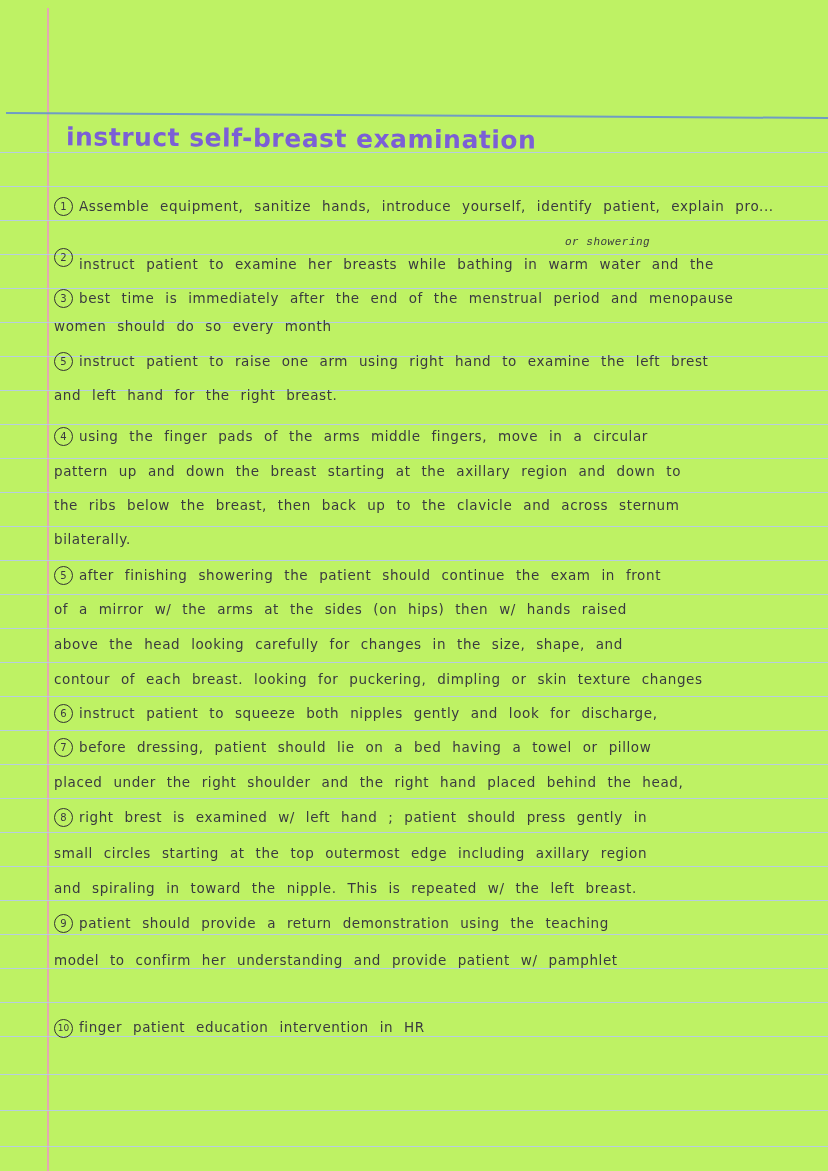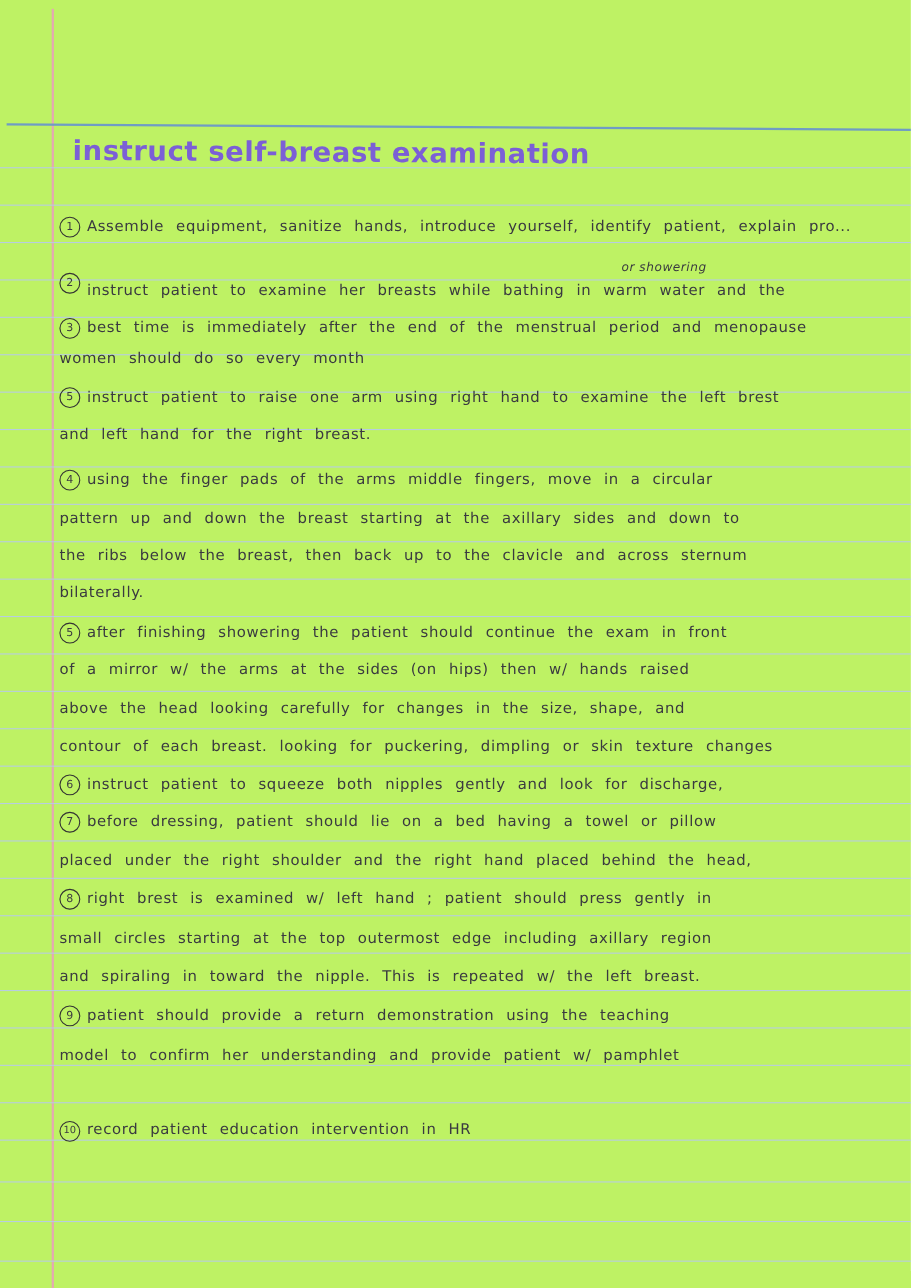--- a/index.html
+++ b/index.html
@@ -39,21 +39,21 @@
     font-size: 13.5px; color: #3a3a40; white-space: nowrap;
     letter-spacing: 0.6px; word-spacing: 6px;
   }
   .num {
     display: inline-block; width: 17px; height: 17px; border: 1.3px solid #333;
     border-radius: 50%; font-size: 10px; line-height: 17px; text-align: center;
     margin-right: 6px; vertical-align: 1px; letter-spacing: 0; word-spacing: 0;
   }
   .sup {
     position: absolute; left: 565px; top: 236px;
-    font-size: 11px; font-style: italic; color: #3a3a40; letter-spacing: 0.5px;
+    font-size: 11px; font-style: italic; color: #3a3a40; letter-spacing: 0.5px; font-family: Liberation Mono, monospace;
   }
 </style>
 </head>
 <body>
 
 <div class="page">
   <div class="margin-line"></div>
   <div class="top-rule"></div>
 
   <div class="rule" style="top:152px"></div>
@@ -109,21 +109,21 @@
     <span class="num">5</span><span>instruct patient to raise one arm using right hand to examine the left brest</span>
   </div>
   <div class="line" style="top:387px">
     <span>and left hand for the right breast.</span>
   </div>
 
   <div class="line" style="top:427px">
     <span class="num">4</span><span>using the finger pads of the arms middle fingers, move in a circular</span>
   </div>
   <div class="line" style="top:463px">
-    <span>pattern up and down the breast starting at the axillary sides and down to</span>
+    <span>pattern up and down the breast starting at the axillary region and down to</span>
   </div>
   <div class="line" style="top:497px">
     <span>the ribs below the breast, then back up to the clavicle and across sternum</span>
   </div>
   <div class="line" style="top:531px">
     <span>bilaterally.</span>
   </div>
 
   <div class="line" style="top:566px">
     <span class="num">5</span><span>after finishing showering the patient should continue the exam in front</span>
@@ -160,15 +160,15 @@
   </div>
 
   <div class="line" style="top:914px">
     <span class="num">9</span><span>patient should provide a return demonstration using the teaching</span>
   </div>
   <div class="line" style="top:952px">
     <span>model to confirm her understanding and provide patient w/ pamphlet</span>
   </div>
 
   <div class="line" style="top:1019px">
-    <span class="num" style="font-size:9px">10</span><span>record patient education intervention in HR</span>
+    <span class="num" style="font-size:9px">10</span><span>finger patient education intervention in HR</span>
   </div>
 </div>
 
 </body></html>

